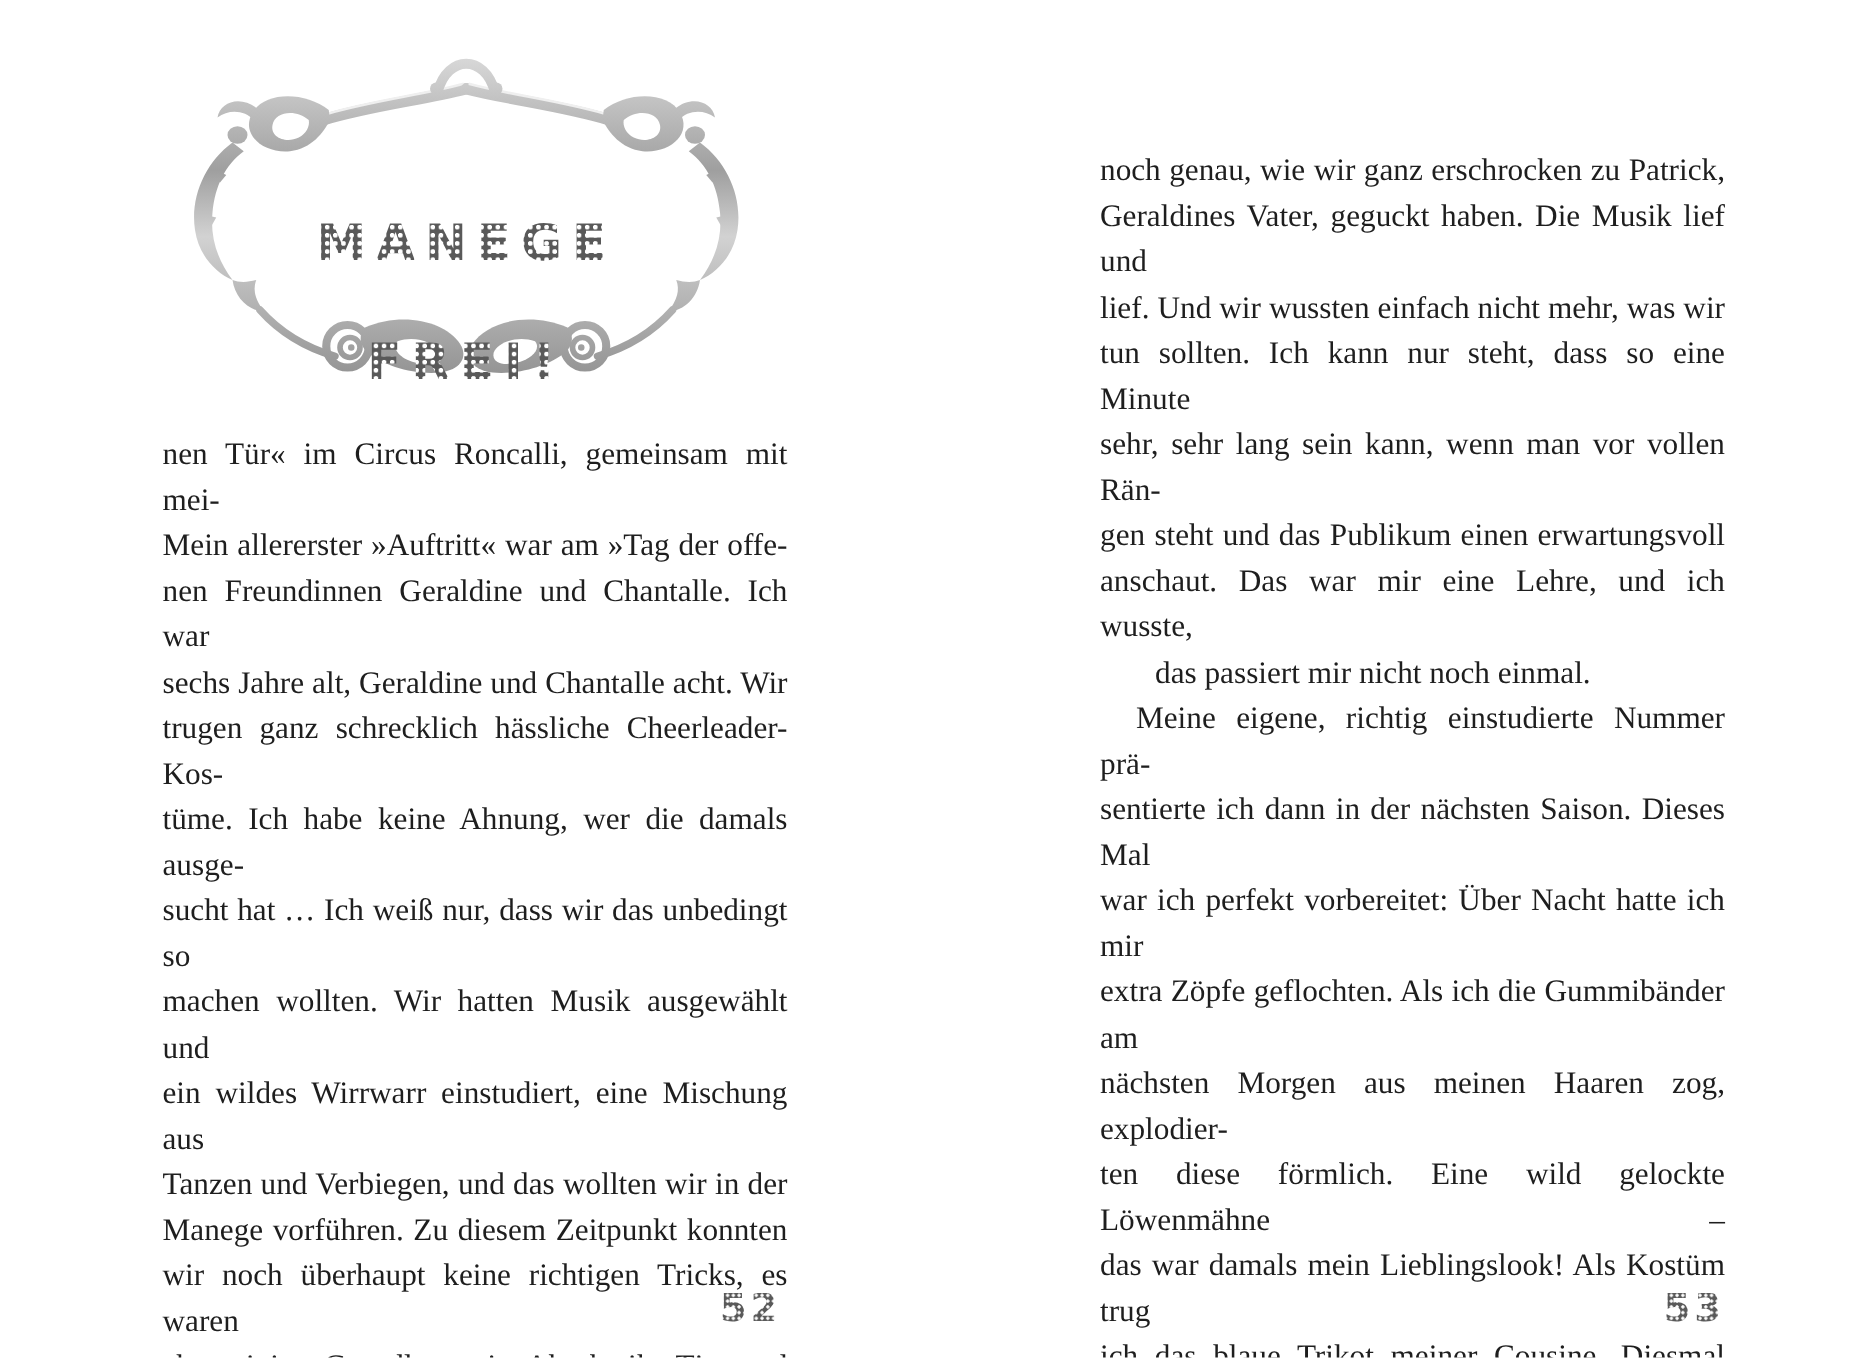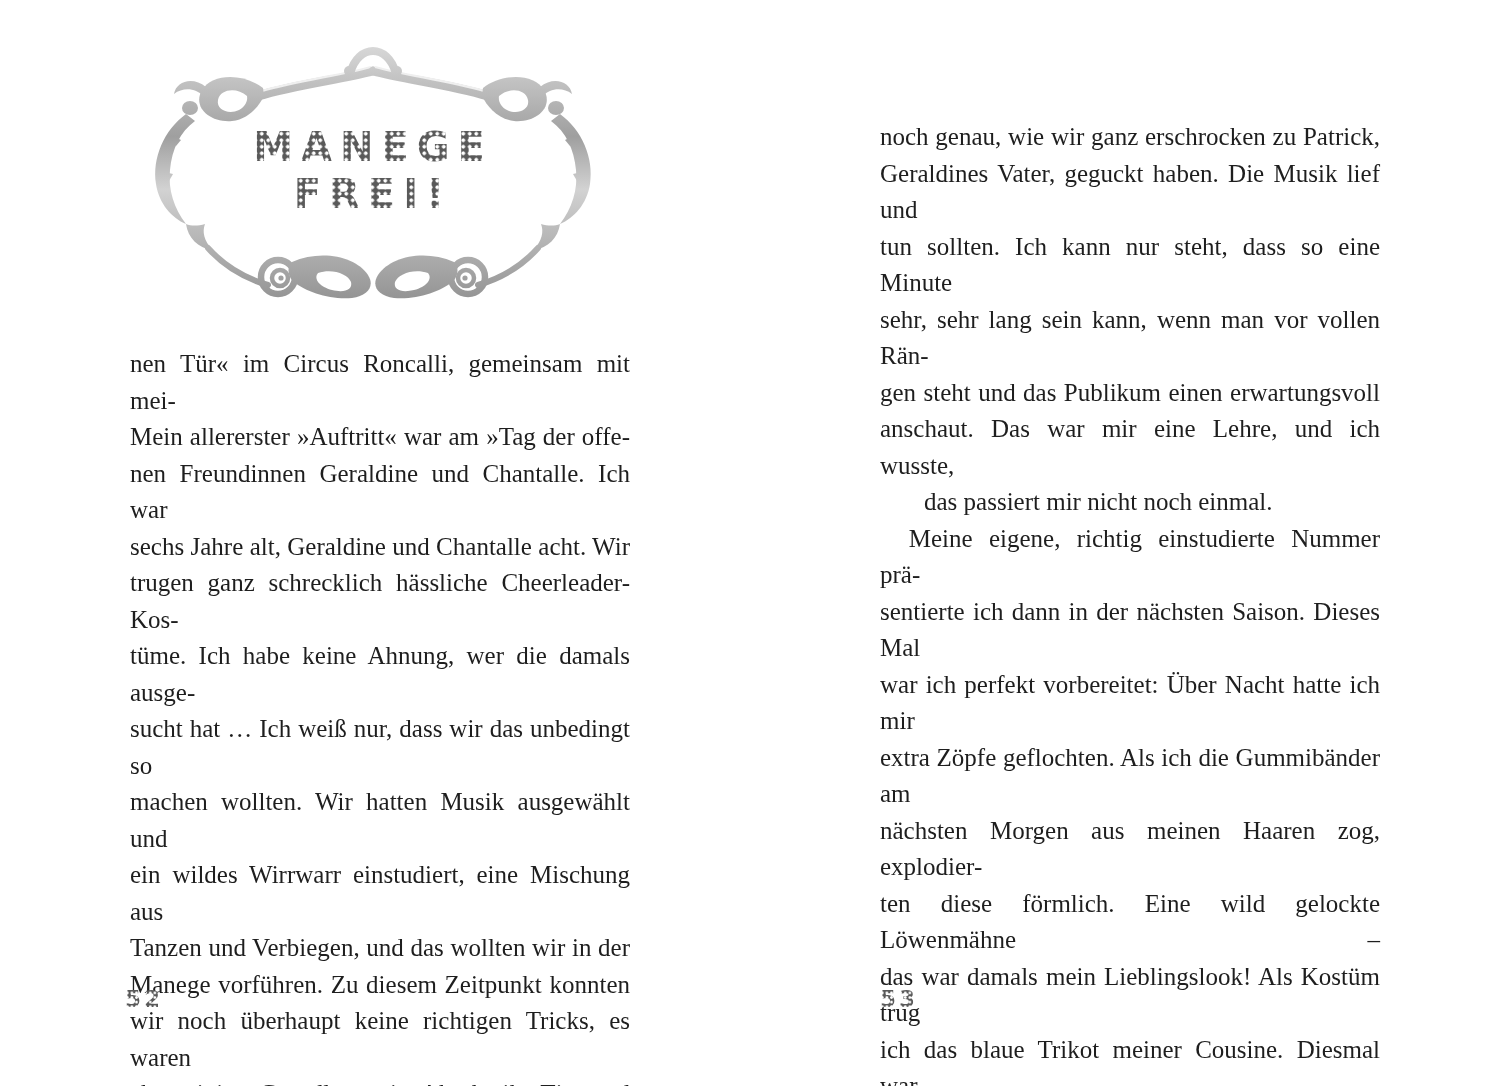--- a/index.html
+++ b/index.html
@@ -23,20 +23,21 @@
   
   .marquee {
     font-family:"DejaVu Sans", sans-serif;
     font-weight:700;
     color:transparent;
     background-color:var(--marquee-color, #595959);
     background-image:radial-gradient(circle, #ffffff 1.7px, rgba(255,255,255,0) 2.15px);
     background-size:6.5px 6.5px;
     -webkit-background-clip:text;
     background-clip:text;
+    margin-top:48px;
   }
   .title-block {
     position:absolute; left:148px; top:124px; width:450px;
     text-align:center;
   }
   .title-line {
     font-size:40px;
     line-height:47px;
     letter-spacing:8px;
   }
@@ -52,22 +53,22 @@
   .textcol.right-col { left:130px; top:119px; }
   .line { text-align:justify; text-align-last:justify; }
   .line.par-end { text-align-last:left;margin-left:44px; }
   .line.indent { text-indent:1.15em; }
 
   
   .pagenum {
     position:absolute;
     top:986px;
     width:500px;
-    text-align:left;
-    font-size:23px;
+    text-align:right;
+    font-size:31px;
     line-height:26px;
     letter-spacing:3px;
     background-size:4.6px 4.6px;
     background-image:radial-gradient(circle, #ffffff 1.1px, rgba(255,255,255,0) 1.5px);
   }
   .pagenum.left-num  { left:125px; }
   .pagenum.right-num { left:130px; }
 </style>
 </head>
 <body>
@@ -142,20 +143,21 @@
         <div class="line">eher einige Grundlagen in Akrobatik. Tja, und dann</div>
       </div>
 
     <div class="marquee pagenum left-num">52</div>
   </div>
 
   <div class="page right">
     <div class="textcol right-col" id="right-text">
         <div class="line">noch genau, wie wir ganz erschrocken zu Patrick,</div>
         <div class="line">Geraldines Vater, geguckt haben. Die Musik lief und</div>
+        <div class="line">lief. Und wir wussten einfach nicht mehr, was wir</div>
         <div class="line">tun sollten. Ich kann nur steht, dass so eine Minute</div>
         <div class="line">sehr, sehr lang sein kann, wenn man vor vollen Rän-</div>
         <div class="line">gen steht und das Publikum einen erwartungsvoll</div>
         <div class="line">anschaut. Das war mir eine Lehre, und ich wusste,</div>
         <div class="line par-end">das passiert mir nicht noch einmal.</div>
         <div class="line indent">Meine eigene, richtig einstudierte Nummer prä-</div>
         <div class="line">sentierte ich dann in der nächsten Saison. Dieses Mal</div>
         <div class="line">war ich perfekt vorbereitet: Über Nacht hatte ich mir</div>
         <div class="line">extra Zöpfe geflochten. Als ich die Gummibänder am</div>
         <div class="line">nächsten Morgen aus meinen Haaren zog, explodier-</div>

